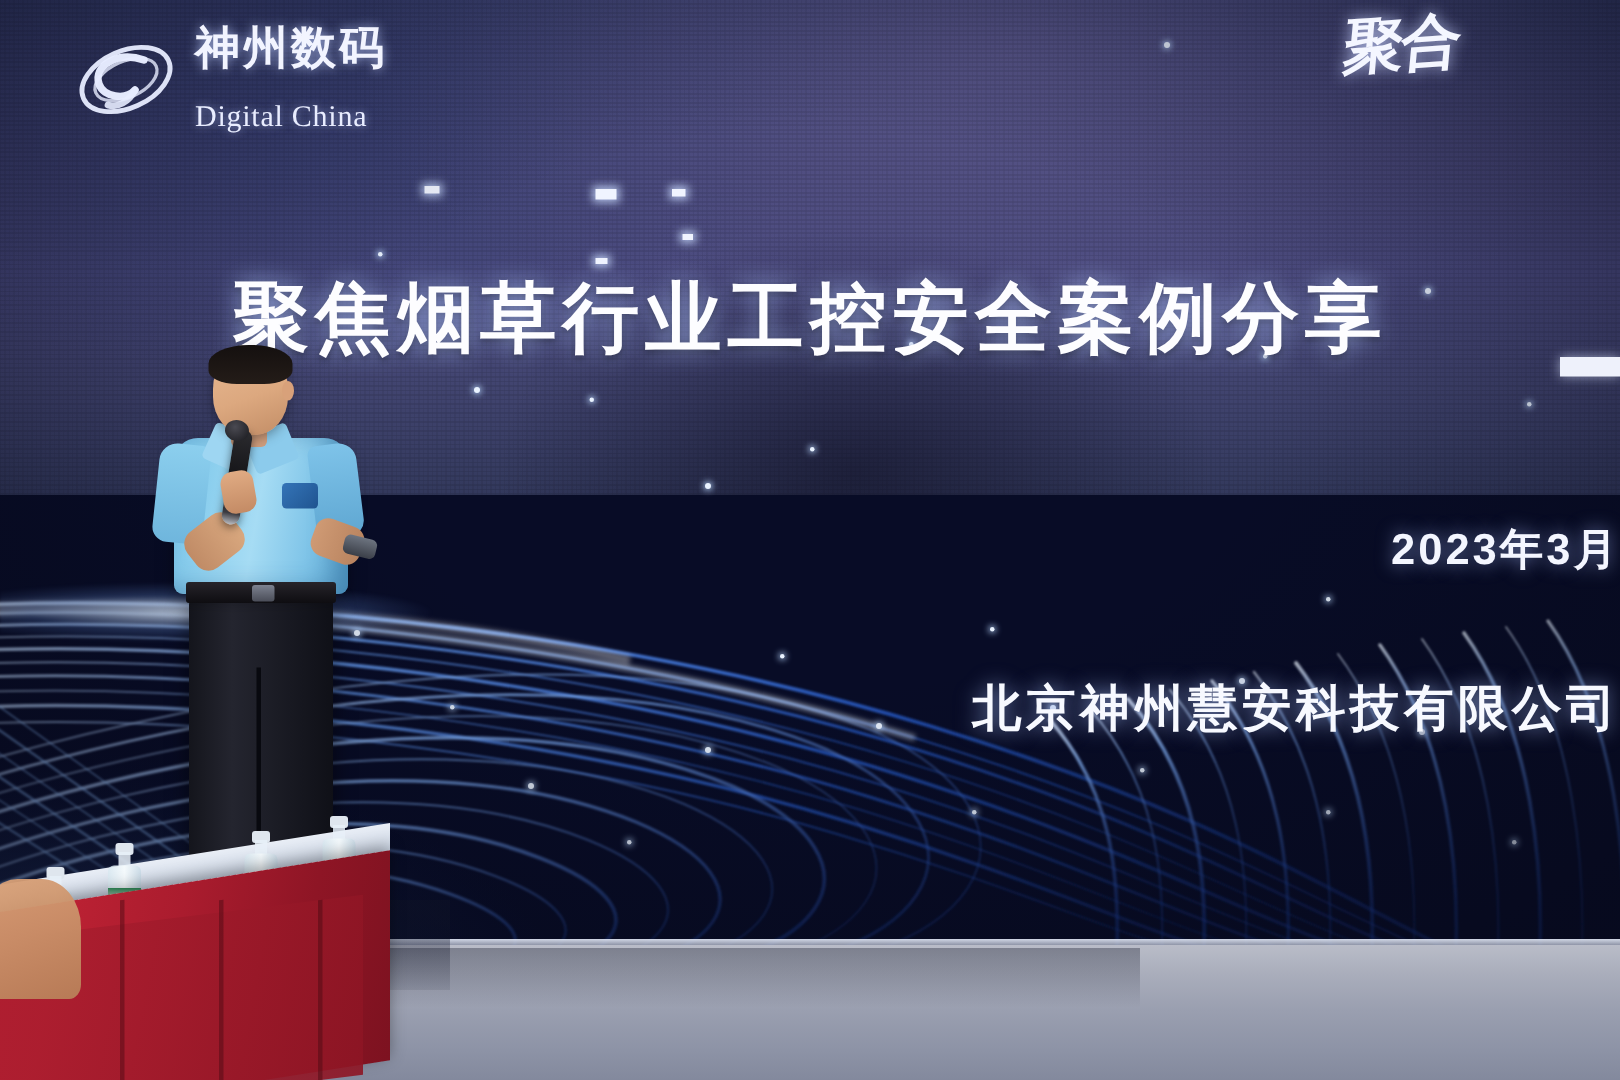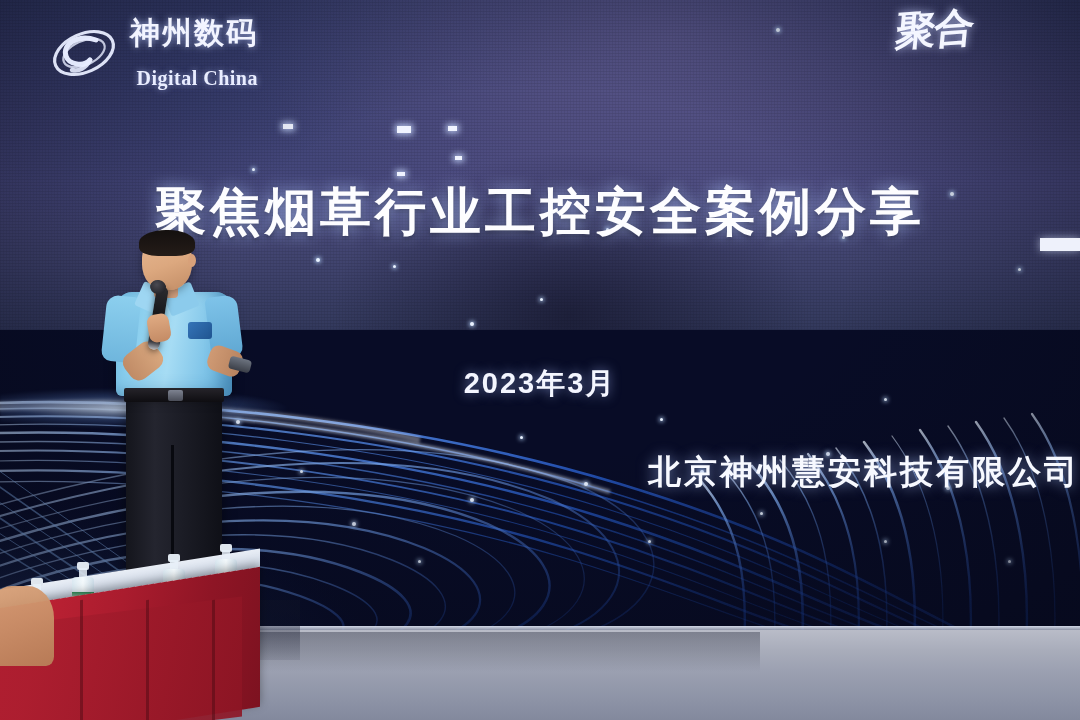--- a/index.html
+++ b/index.html
@@ -55,28 +55,28 @@
     position:absolute;left:0;top:372px;width:420px;height:70px;
     background:radial-gradient(ellipse 220px 26px at 28% 52%, rgba(214,232,255,.85) 0%, rgba(120,170,255,.28) 45%, rgba(60,110,220,0) 78%);
     filter:blur(1.2px);
   }
   .particles{position:absolute;inset:0;pointer-events:none;}
   .pt{position:absolute;background:#eaf3ff;border-radius:50%;box-shadow:0 0 4px 1px rgba(185,215,255,.85);}
 
   
   .logo-dc{position:absolute;left:48px;top:18px;display:flex;align-items:center;gap:10px;}
   .logo-mark{width:72px;height:62px;flex:0 0 auto;}
-  .logo-words{display:flex;flex-direction:column;line-height:1;text-align:right;}
+  .logo-words{display:flex;flex-direction:column;line-height:1;}
   .logo-cn{
     font-size:30px;font-weight:700;color:#f2f4ff;letter-spacing:2px;
     text-shadow:0 0 7px rgba(190,205,255,.75);
   }
   .logo-en{
     font-family:"Liberation Serif","DejaVu Serif",serif;
-    font-size:20px;font-weight:700;color:#e9edff;letter-spacing:.5px;margin-top:20px;
+    font-size:20px;font-weight:400;color:#e9edff;letter-spacing:.5px;margin-top:20px;
     text-shadow:0 0 6px rgba(185,200,255,.6);
   }
 
   .slogan{position:absolute;right:26px;top:14px;text-align:right;}
   .slogan-big{
     font-family:"Liberation Serif","DejaVu Serif",serif;
     font-size:40px;font-weight:700;color:#f4f6ff;line-height:.82;
     letter-spacing:-2px;
     transform:skewX(-9deg) rotate(-4deg);
     text-shadow:0 0 10px rgba(200,210,255,.8);
@@ -86,21 +86,21 @@
     font-size:27px;font-weight:700;color:#f1f3ff;letter-spacing:5px;margin-top:4px;
     text-shadow:0 0 8px rgba(190,205,255,.7);
   }
 
   .slide-title{
     position:absolute;left:0;top:178px;width:1080px;text-align:center;
     font-size:51px;font-weight:700;letter-spacing:4px;color:#fdfdff;
     text-shadow:0 0 16px rgba(175,195,255,.75), 0 2px 5px rgba(0,0,0,.45);
   }
   .slide-date{
-    position:absolute;left:0;top:364px;width:1080px;text-align:center;
+    position:absolute;left:0;top:347px;width:1080px;text-align:right;
     font-size:29px;font-weight:700;letter-spacing:2px;color:#f4f6ff;
     text-shadow:0 0 12px rgba(170,190,255,.6);
   }
   .slide-company{
     position:absolute;left:0;top:450px;width:1080px;text-align:right;
     font-size:33px;font-weight:700;letter-spacing:3px;color:#f7f9ff;
     text-shadow:0 0 13px rgba(170,195,255,.65);
   }
   .edge-bar{
     position:absolute;right:0;top:238px;width:40px;height:13px;background:#eef1fb;

